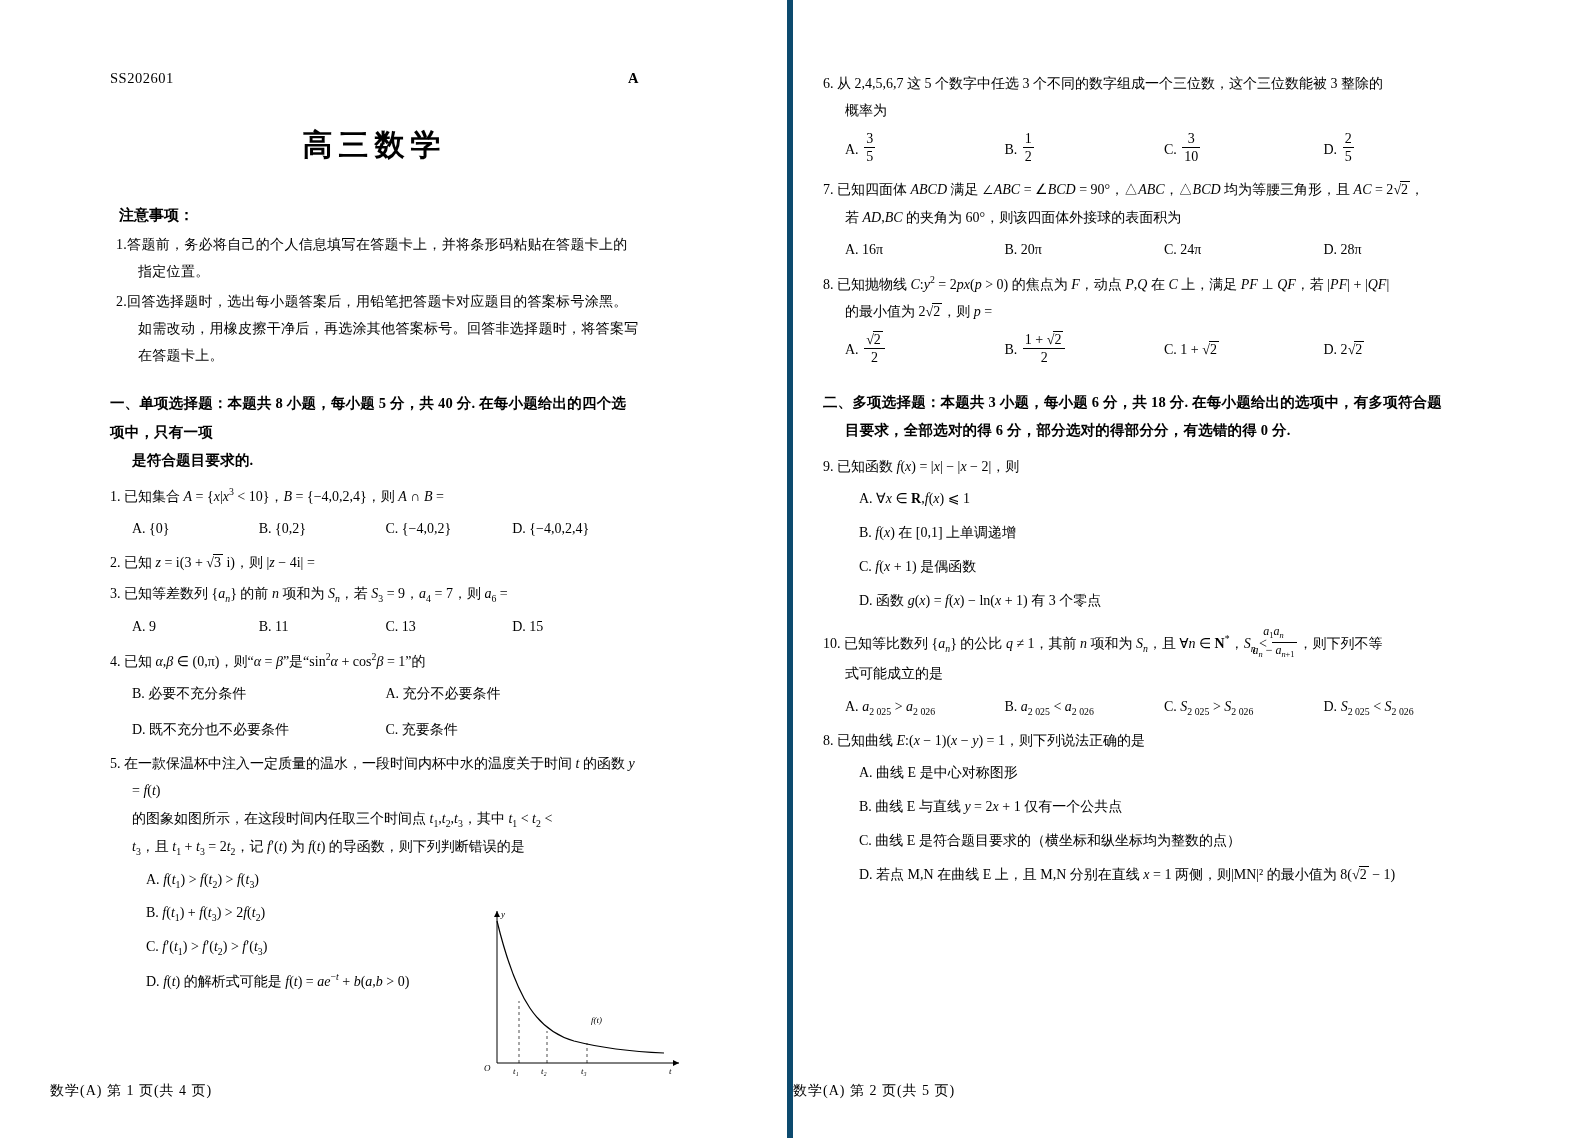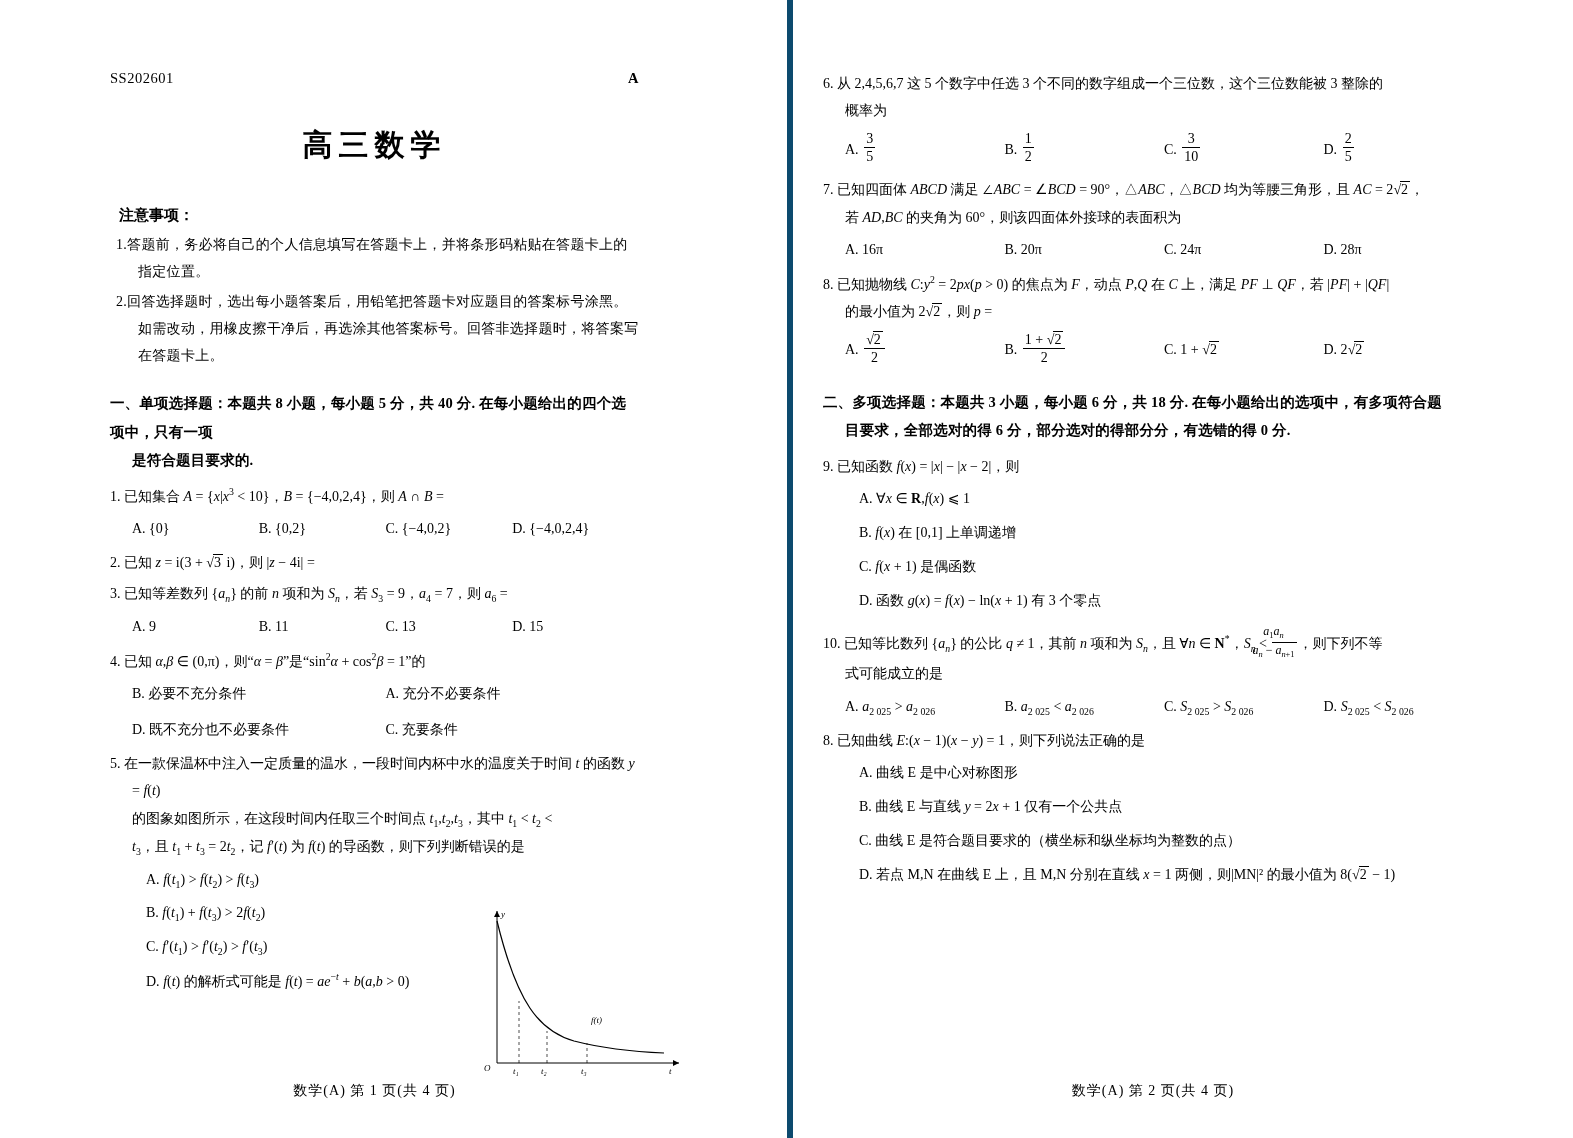--- a/index.html
+++ b/index.html
@@ -95,21 +95,21 @@
     right:10px;
     bottom:60px;
     width:210px;
     height:175px;
   }
 
   .footer {
     position:absolute;
     bottom:38px;
     left:0; right:0;
-    text-align:center;
+    text-align:left;
     font-size:14px;
     letter-spacing:1px;
   }
   .page-left .footer { padding-left:50px; }
   .page-right .footer { padding-right:60px; }
 </style>
 </head>
 <body>
 
 <div class="page page-left">
@@ -299,14 +299,14 @@
       <span>8.</span> 已知曲线 <i>E</i>:(<i>x</i> − 1)(<i>x</i> − <i>y</i>) = 1，则下列说法正确的是
     </div>
   </div>
   <div class="opts-stack">
     <div>A. 曲线 E 是中心对称图形</div>
     <div><span>B. 曲线 E 与直线 </span><i>y</i> = 2<i>x</i> + 1<span> 仅有一个公共点</span></div>
     <div>C. 曲线 E 是符合题目要求的（横坐标和纵坐标均为整数的点）</div>
     <div><span>D. 若点 M,N 在曲线 E 上，且 M,N 分别在直线 </span><i>x</i> = 1<span> 两侧，则|MN|² 的最小值为 8(</span><span class="sqrt">√<span class="bar">2</span></span> − 1)</div>
   </div>
 
-  <div class="footer">数学(A)    第 2 页(共 4 页)</div>
+  <div class="footer">数学(A)    第 2 页(共 5 页)</div>
 </div>
 
 </body></html>

